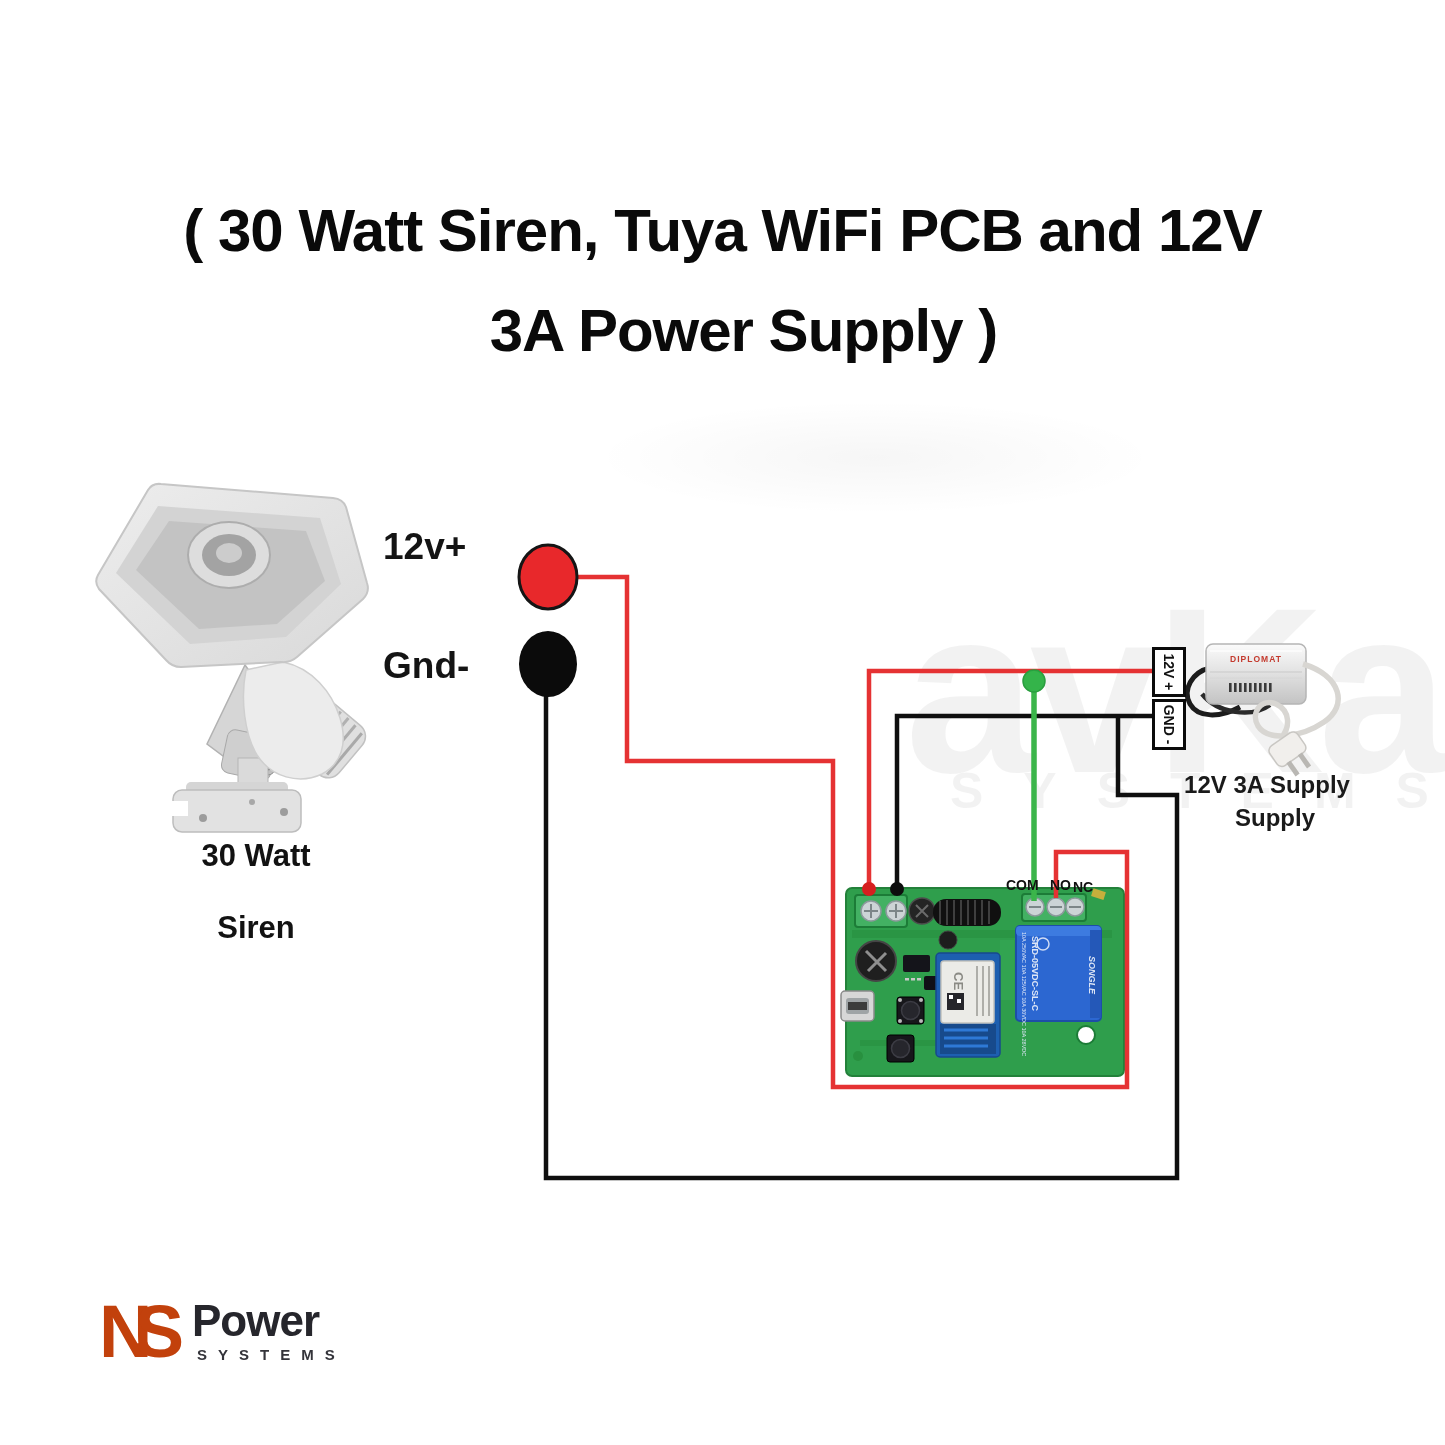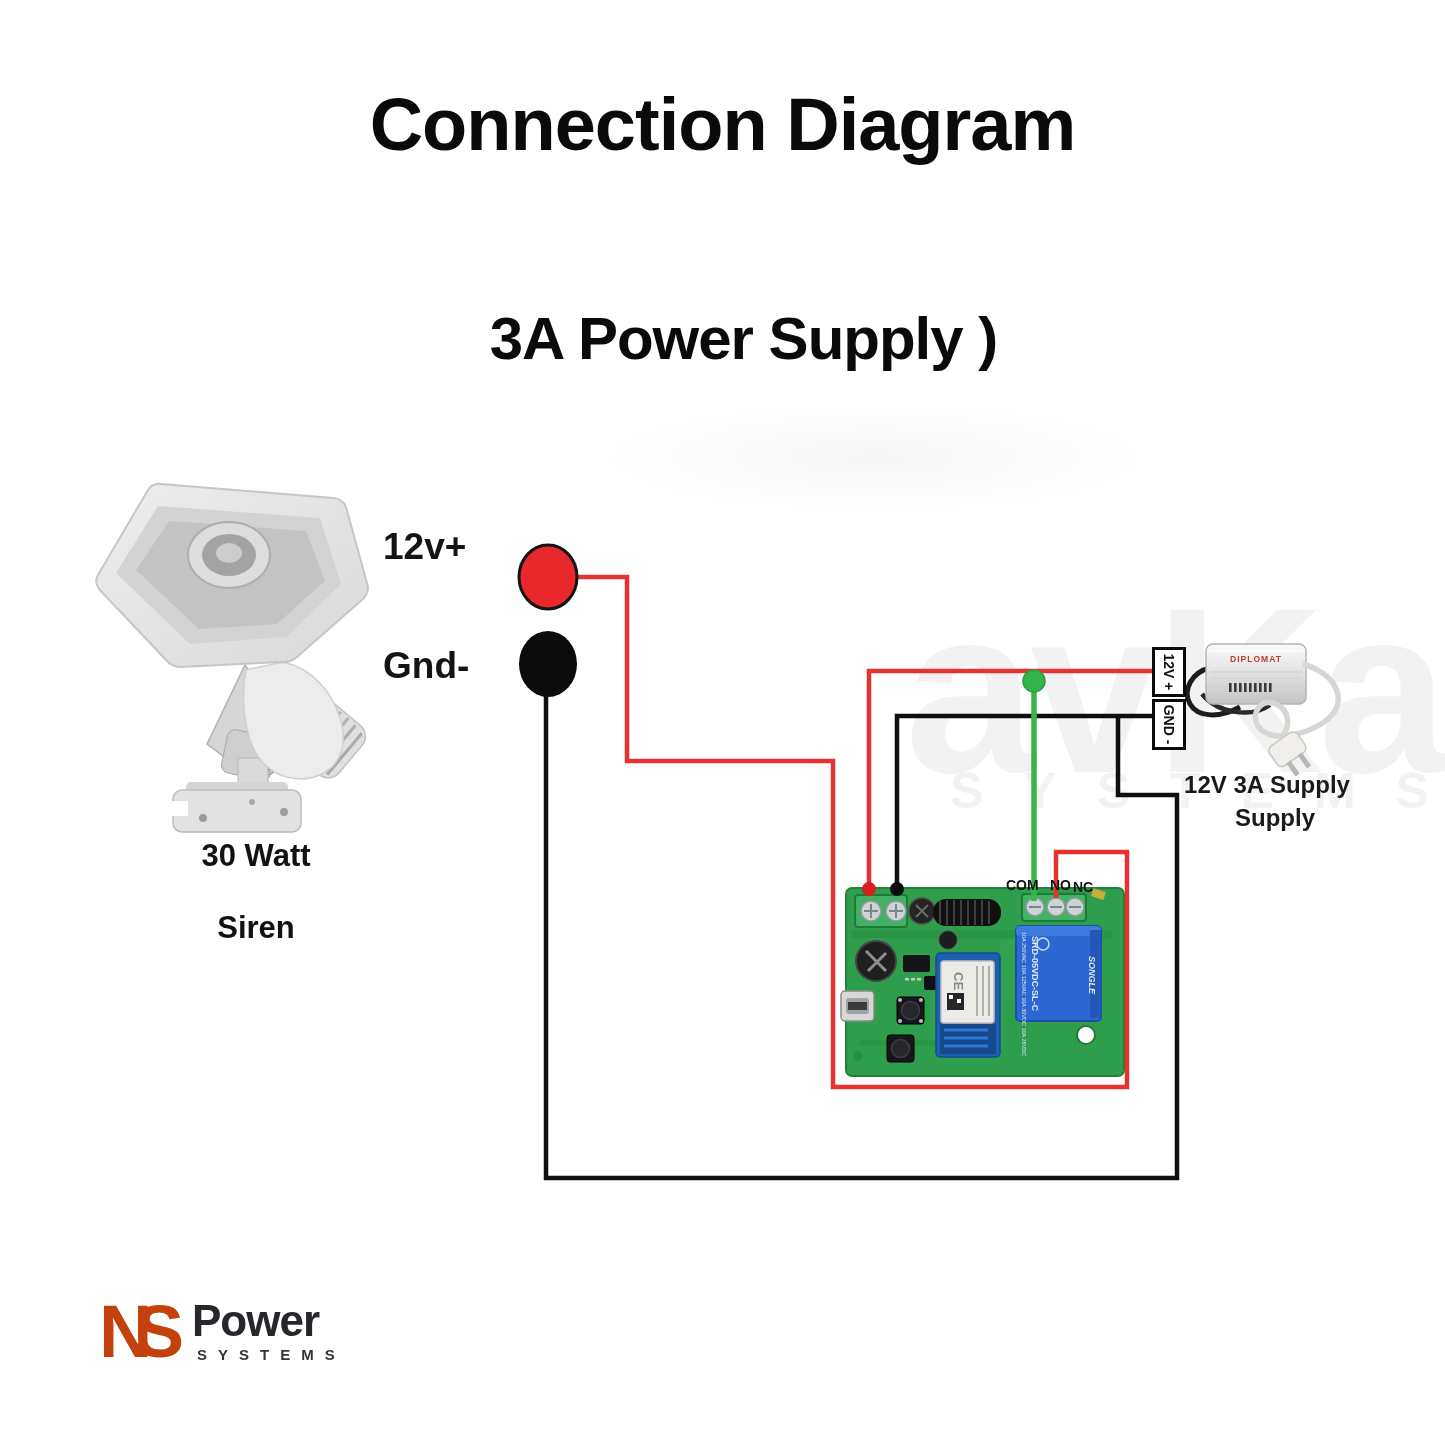--- a/index.html
+++ b/index.html
@@ -3,21 +3,21 @@
 <meta charset="utf-8">
 <style>
   html,body{margin:0;padding:0;background:#ffffff;}
   #canvas{position:relative;width:1445px;height:1445px;background:#ffffff;overflow:hidden;
           font-family:"Liberation Sans", sans-serif;color:#0d0d0d;}
   .abs{position:absolute;}
   .ctr{transform:translateX(-50%);}
   #title{left:0;right:0;top:82px;text-align:center;font-size:74px;font-weight:800;letter-spacing:-1px;color:#0a0a0a;}
   .subtitle{left:0;right:0;text-align:center;font-size:60px;font-weight:800;letter-spacing:-1px;color:#0a0a0a;}
   #sub1{top:196px;}
-  #sub2{top:304px;margin-left:42px;}
+  #sub2{top:296px;margin-left:42px;}
   .wire-label{font-size:37px;font-weight:800;color:#141414;}
   .siren-cap{font-size:31px;font-weight:800;color:#121212;}
   .pcb-lab{font-size:14px;font-weight:800;color:#111;}
   .psu-cap{font-size:24px;font-weight:800;color:#1a1a1a;}
   .rot90{transform:rotate(90deg);transform-origin:left top;}
   .termbox{width:34px;border:3px solid #0a0a0a;background:#ffffff;box-sizing:border-box;}
   .termtext{font-size:14px;font-weight:800;color:#111;text-align:center;white-space:nowrap;}
   .relay-txt{color:#dce5f6;white-space:nowrap;}
   #watermark-main{left:905px;top:555px;font-size:235px;font-weight:800;letter-spacing:-6px;color:rgba(0,0,0,0.05);white-space:nowrap;}
   #watermark-sub{left:950px;top:762px;font-size:50px;font-weight:700;letter-spacing:40px;color:rgba(0,0,0,0.05);white-space:nowrap;}
@@ -221,21 +221,21 @@
       <circle cx="1034" cy="681" r="11" fill="#34b44a" stroke="#2a9e3f" stroke-width="1.5"></circle>
 
       <circle cx="869" cy="889" r="7" fill="#d61f1f"></circle>
       <circle cx="897" cy="889" r="7" fill="#0d0d0d"></circle>
 
       <ellipse cx="548" cy="577" rx="29" ry="32" fill="#e8282b" stroke="#151515" stroke-width="3"></ellipse>
       <ellipse cx="548" cy="664" rx="29" ry="33" fill="#0b0b0b"></ellipse>
     </g>
   </svg>
 
-  <div class="abs z2" id="title">Connection Diagram</div>
+  <div class="abs z2 subtitle" id="sub1">( 30 Watt Siren, Tuya WiFi PCB and 12V</div>
   <div class="abs z2 subtitle" id="sub2">3A Power Supply )</div>
 
   <div class="abs z2 wire-label" style="left:383px;top:526px;">12v+</div>
   <div class="abs z2 wire-label" style="left:383px;top:645px;">Gnd-</div>
 
   <div class="abs z2 siren-cap ctr" style="left:256px;top:838px;">30 Watt</div>
   <div class="abs z2 siren-cap ctr" style="left:256px;top:910px;">Siren</div>
 
   <div class="abs z2 pcb-lab" style="left:1006px;top:877px;">COM</div>
   <div class="abs z2 pcb-lab" style="left:1050px;top:877px;">NO</div>

